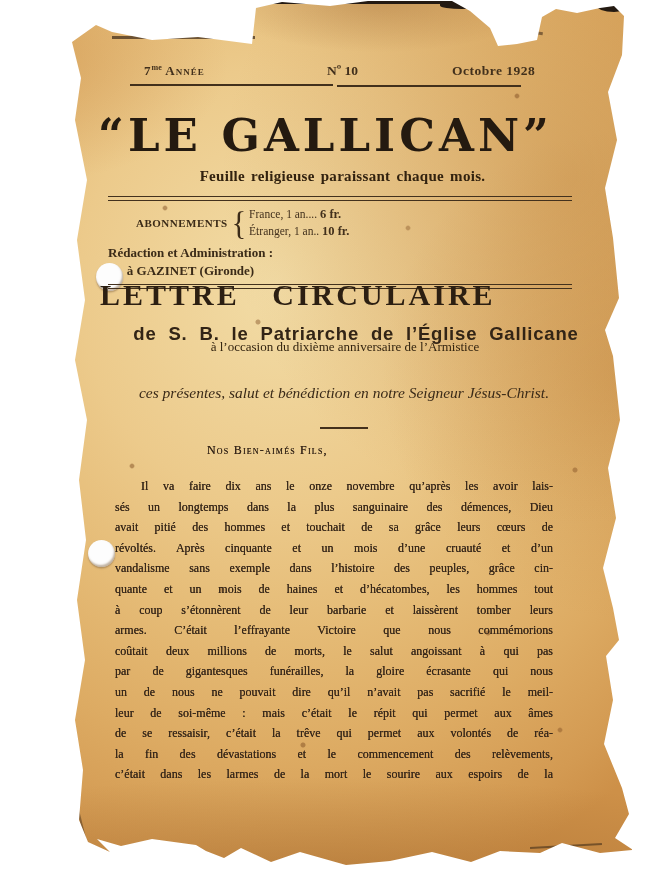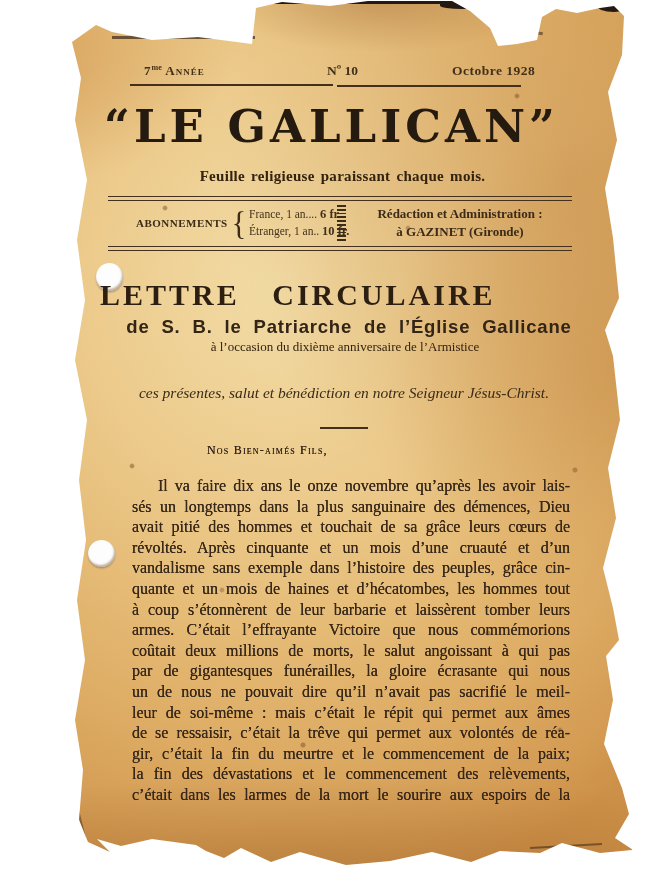--- a/index.html
+++ b/index.html
@@ -56,53 +56,53 @@
   .hole2{left:88px;top:540px;width:27px;height:27px;}
   
   .year{position:absolute;left:144px;top:63px;font-weight:bold;font-size:13px;
         letter-spacing:1px;color:#42301c;font-variant:small-caps;}
   .year sup{font-size:8px;font-variant:normal;letter-spacing:0;}
   .issue-no{position:absolute;left:327px;top:63px;font-weight:bold;font-size:13.5px;color:#42301c;}
   .date{position:absolute;left:452px;top:63px;font-weight:bold;font-size:13.5px;
         letter-spacing:.5px;color:#42301c;}
   .rule-a{position:absolute;left:130px;top:84px;width:203px;height:2px;background:#42301c;}
   .rule-b{position:absolute;left:337px;top:85px;width:184px;height:2px;background:#42301c;}
-  .title{position:absolute;top:101px;left:88px;width:470px;margin:1px;text-align:right;
+  .title{position:absolute;top:101px;left:88px;width:470px;margin:10px;text-align:left;
          font-family:"DejaVu Serif", serif;font-weight:bold;font-size:45px;line-height:1.1;
          letter-spacing:4px;color:#241a10;}
   .subtitle{position:absolute;top:168px;left:120px;width:445px;text-align:center;
             font-weight:bold;font-size:15px;letter-spacing:.3px;word-spacing:2px;color:#32220f;}
   
   .subbox{position:absolute;left:108px;top:196px;width:464px;}
   .drule{height:3px;border-top:1.6px solid #43311d;border-bottom:1px solid #43311d;}
-  .subbox-row{display:flex;align-items:center;padding:3px 0 4px;}
+  .subbox-row{display:flex;align-items:flex-start;padding:3px 0 4px;flex-direction:column;}
   .abo-cell{display:flex;align-items:center;width:227px;box-sizing:border-box;padding-left:28px;}
   .abo-label{font-weight:bold;font-size:11px;letter-spacing:.5px;color:#3b2b18;}
   .brace{font-size:30px;font-weight:normal;margin:0 3px 0 4px;transform:scaleY(1.15);color:#3b2b18;}
   .rates{font-size:11.5px;color:#42301c;}
   .rate{white-space:nowrap;margin:2.5px 0;}
   .rate b{font-size:12.5px;}
   .divider{width:9px;align-self:stretch;margin:1px 2px;
            background:repeating-linear-gradient(to bottom,#3c2c1a 0 1.8px,transparent 1.8px 3.8px);}
   .admin-cell{flex:1;text-align:center;font-weight:bold;font-size:13px;line-height:18px;color:#3b2b18;}
   
   .heading{position:absolute;top:278px;left:100px;width:490px;margin:0;text-align:left;
            font-weight:bold;font-size:30px;letter-spacing:3px;word-spacing:22px;color:#2c1f12;}
-  .subheading{position:absolute;top:312px;left:100px;width:490px;margin:4px;text-align:center;
+  .subheading{position:absolute;top:312px;left:100px;width:490px;margin:11px;text-align:center;
               font-family:"Liberation Sans", sans-serif;font-weight:bold;font-size:18.5px;
               letter-spacing:.8px;word-spacing:6px;color:#322416;}
   .occasion{position:absolute;top:339px;left:100px;width:490px;text-align:center;
             font-weight:normal;font-size:13px;color:#32230f;}
   .salutation{position:absolute;top:382px;left:118px;width:452px;font-style:italic;
               font-size:15.5px;line-height:21.5px;color:#3a2a18;}
   .salutation .tline{text-align:center;}
   .mini-rule{position:absolute;top:427px;left:320px;width:48px;height:1.6px;background:#43301c;}
   .greeting{position:absolute;top:443px;left:207px;font-variant:small-caps;font-size:12px;
             letter-spacing:1.2px;color:#38281a;text-shadow:0 0 .4px #38281a;}
-  .body-text{position:absolute;top:476px;left:132px;width:438px;font-size:16px;
+  .body-text{position:absolute;top:476px;left:115px;width:438px;font-size:12px;
              line-height:20.6px;color:#38281a;word-spacing:1.5px;text-shadow:0 0 .4px #38281a;}
   .body-text .tline{text-align:justify;text-align-last:justify;}
   .body-text .tline:first-child{text-indent:26px;}
 </style>
 </head>
 <body>
 
 <div class="canvas">
   <div class="paper">
 
@@ -166,18 +166,17 @@
         <div class="tline">révoltés. Après cinquante et un mois d’une cruauté et d’un</div>
         <div class="tline">vandalisme sans exemple dans l’histoire des peuples, grâce cin-</div>
         <div class="tline">quante et un mois de haines et d’hécatombes, les hommes tout</div>
         <div class="tline">à coup s’étonnèrent de leur barbarie et laissèrent tomber leurs</div>
         <div class="tline">armes. C’était l’effrayante Victoire que nous commémorions</div>
         <div class="tline">coûtait deux millions de morts, le salut angoissant à qui pas</div>
         <div class="tline">par de gigantesques funérailles, la gloire écrasante qui nous</div>
         <div class="tline">un de nous ne pouvait dire qu’il n’avait pas sacrifié le meil-</div>
         <div class="tline">leur de soi-même : mais c’était le répit qui permet aux âmes</div>
         <div class="tline">de se ressaisir, c’était la trêve qui permet aux volontés de réa-</div>
-        <div class="tline">gir, c’était la fin du meurtre et le commencement de la paix;</div>
         <div class="tline">la fin des dévastations et le commencement des relèvements,</div>
         <div class="tline">c’était dans les larmes de la mort le sourire aux espoirs de la</div>
       </div>
   </div>
 </div>
 
 </body></html>

